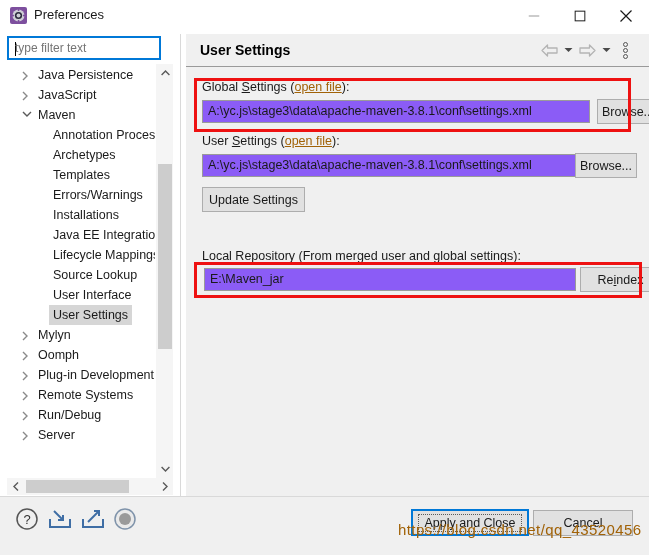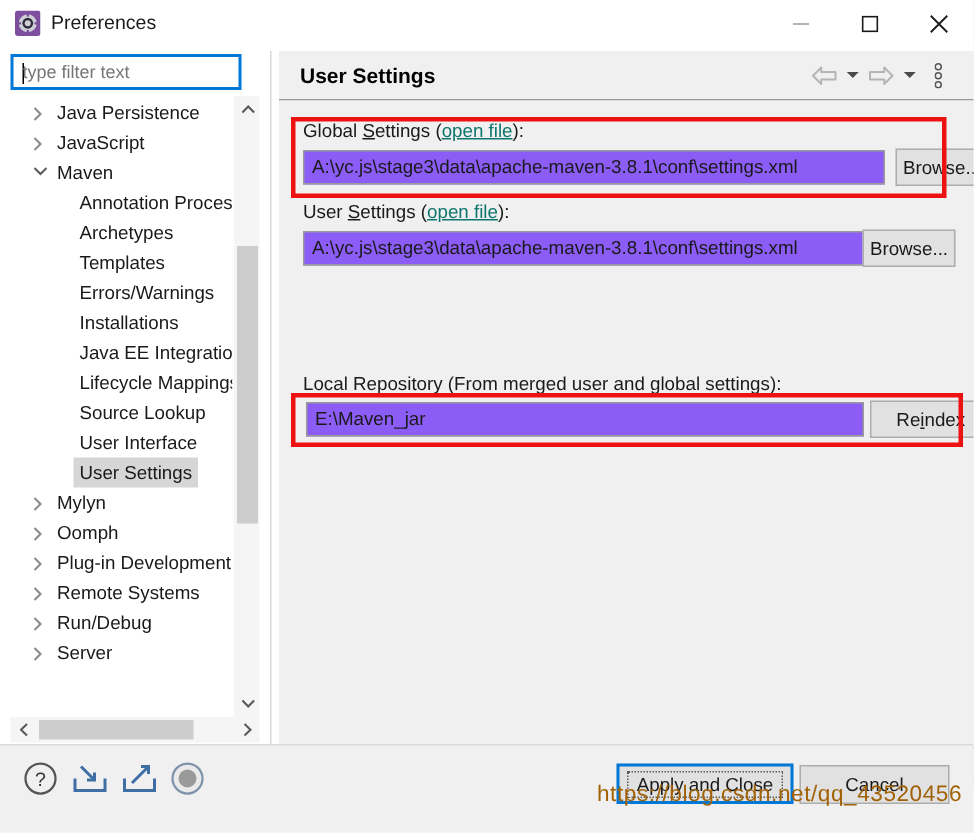--- a/index.html
+++ b/index.html
@@ -209,21 +209,21 @@
     background: #f0f0f0;
   }
 
   .field-label {
     position: absolute;
     font-size: 12.5px;
     color: #1a1a1a;
     white-space: nowrap;
   }
   .field-label a {
-    color: #0f766e;
+    color: #a16207;
     text-decoration: underline;
   }
   .mn { text-decoration: underline; }
 
   .txtfield {
     position: absolute;
     height: 23px;
     background: #8b5cf6;
     border: 1px solid #9a9a9a;
     box-sizing: border-box;
@@ -515,20 +515,23 @@
       <span>Browse...</span>
     </div>
 
     <div class="field-label" style="left:16px; top:67px;"><span>User </span><span class="mn">S</span><span>ettings </span>(<a href="#">open file</a>)<span>:</span></div>
 
     <div class="txtfield" style="left:16px; top:87px; width:388px;">A:\yc.js\stage3\data\apache-maven-3.8.1\conf\settings.xml</div>
     <div class="btn" style="left:389px; top:86px; width:62px;">
       <span>Browse...</span>
     </div>
 
+    <div class="btn" style="left:16px; top:120px; width:103px;">
+      <span>Update Settings</span>
+    </div>
 
     <div class="field-label" style="left:16px; top:182px;">Local Repository (From merged user and global settings):</div>
 
     <div class="txtfield" style="left:18px; top:201px; width:372px;">E:\Maven_jar</div>
     <div class="btn" style="left:394px; top:200px; width:81px;">
       <span><span>Re</span><span class="mn">i</span><span>ndex</span></span>
     </div>
 
     <div class="btn" style="left:254px; top:431px; width:105px;">
       <span><span>Restore </span><span class="mn">D</span><span>efaults</span></span>

